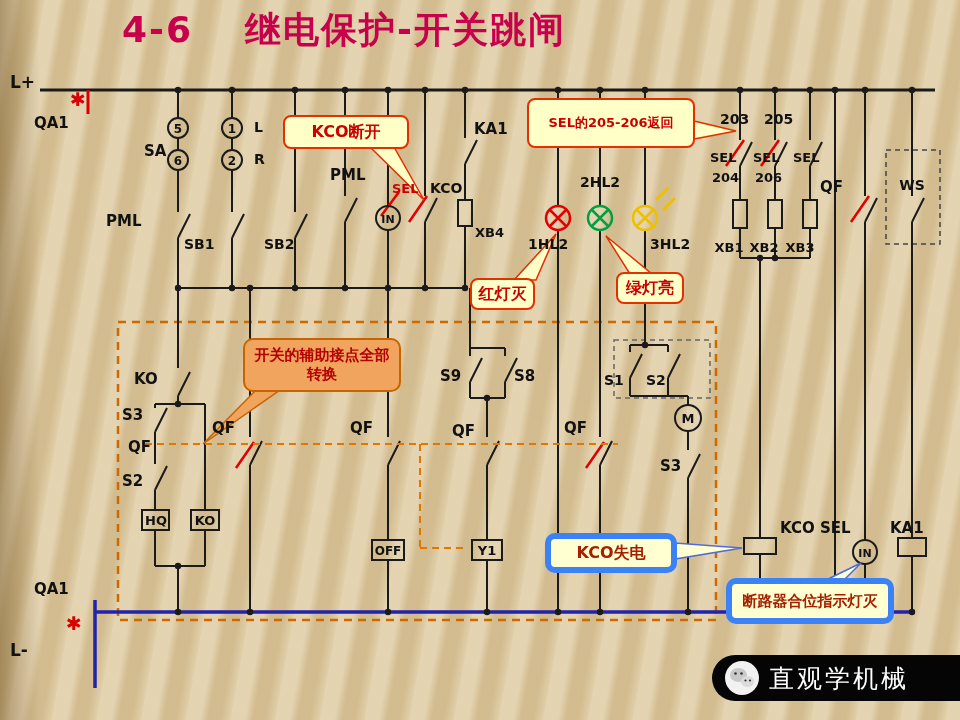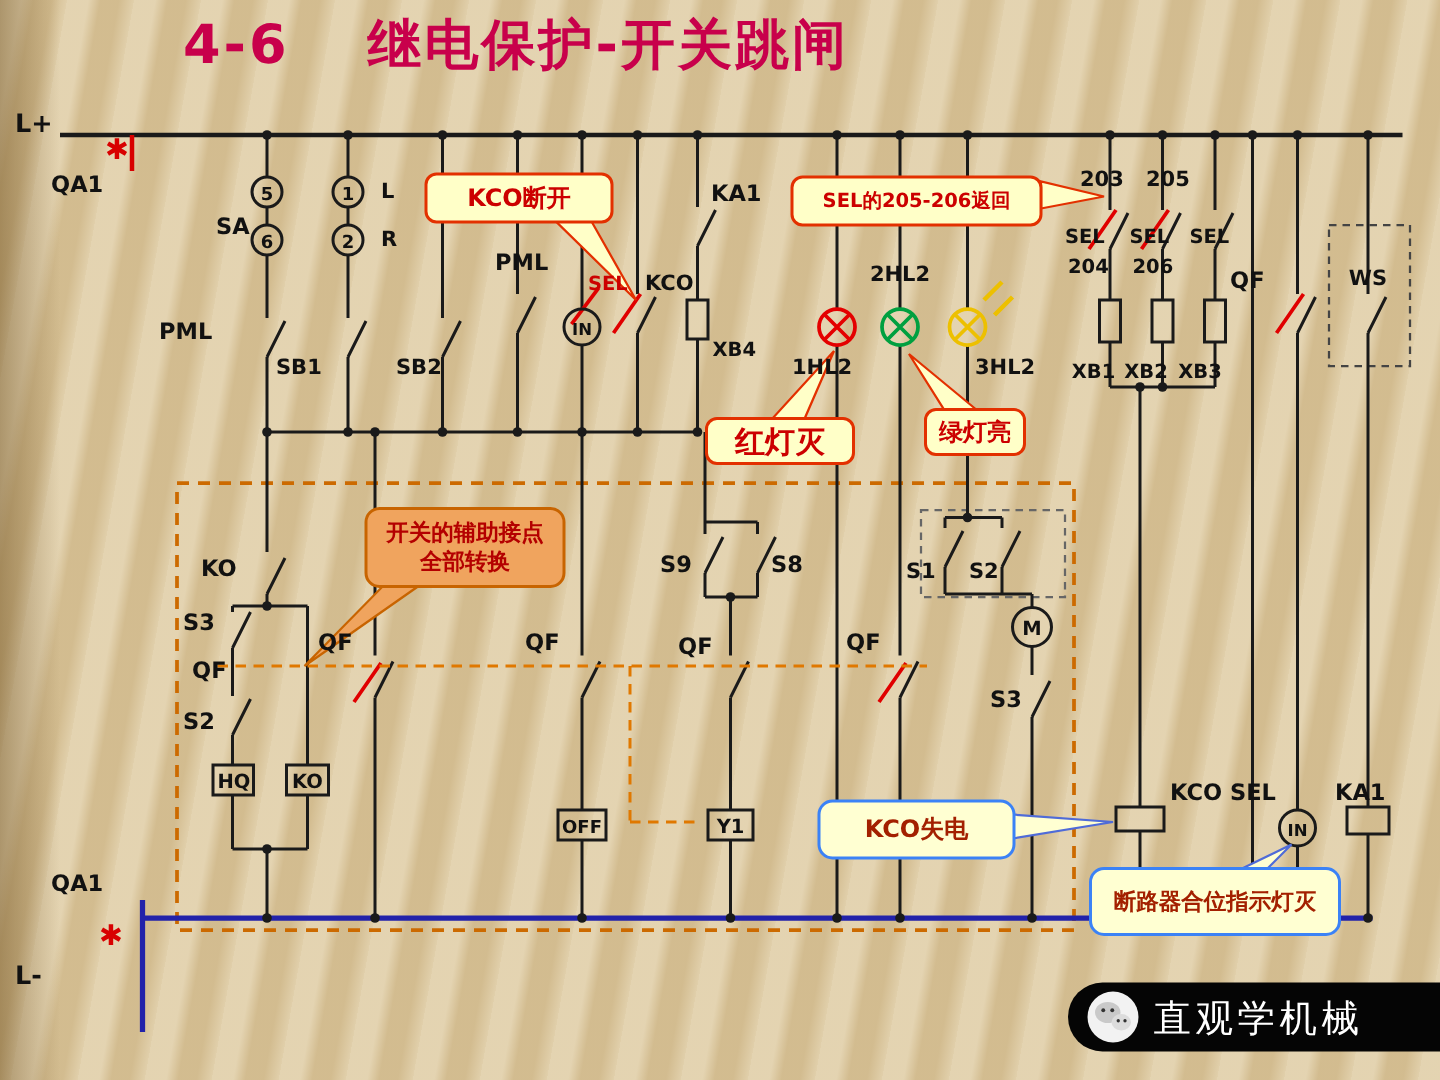--- a/index.html
+++ b/index.html
@@ -14,26 +14,26 @@
   }
   .left-shade { position:absolute; left:0; top:0; width:40px; height:720px;
     background:linear-gradient(to right, rgba(118,88,40,0.5), rgba(118,88,40,0)); z-index:0; }
   .title { position:absolute; left:122px; top:6px; z-index:2;
     font-size:36px; font-weight:bold; color:#c8004b; letter-spacing:2px; white-space:nowrap; }
   .title .num { margin-right:52px; }
   svg.circuit { position:absolute; left:0; top:0; z-index:1; }
   .callout { position:absolute; z-index:3; display:flex; align-items:center; justify-content:center;
     text-align:center; font-weight:bold; border-radius:8px; box-sizing:border-box; }
   .co-red  { background:#ffffc8; border:2px solid #e33000; color:#cc0000; }
-  .co-blue { background:#ffffd2; border:2px solid #3b82f6; color:#a32000; border-radius:10px; }
+  .co-blue { background:#ffffd2; border:6px solid #3b82f6; color:#a32000; border-radius:10px; }
   #co-kco-open  { left:283px; top:115px; width:126px; height:34px; font-size:16px; }
-  #co-sel-return{ left:527px; top:117px; width:168px; height:34px; font-size:13px; }
-  #co-red-off   { left:470px; top:278px; width:100px;  height:32px; font-size:20px; }
+  #co-sel-return{ left:527px; top:98px; width:168px; height:50px; font-size:13px; }
+  #co-red-off   { left:470px; top:278px; width:65px;  height:32px; font-size:16px; }
   #co-green-on  { left:616px; top:272px; width:68px;  height:32px; font-size:16px; }
-  #co-aux { left:243px; top:338px; width:134px; height:54px; font-size:15px; line-height:1.3;
+  #co-aux { left:243px; top:338px; width:158px; height:54px; font-size:15px; line-height:1.3;
     background:#f0a45e; border:2px solid #c86400; color:#b40000; border-radius:10px; padding:2px 6px;text-align:center; }
   #co-kco-loss { left:545px; top:533px; width:132px; height:40px; font-size:16px; }
   #co-breaker  { left:726px; top:578px; width:168px; height:46px; font-size:15px; line-height:1.25; padding:2px 8px; }
   #watermark { position:absolute; left:712px; top:655px; width:248px; height:46px; z-index:4;
     background:#050505; border-radius:23px 0 0 23px; display:flex; align-items:center; gap:9px;
     padding-left:12px; box-sizing:border-box; color:#ffffff; font-size:25px; letter-spacing:3px; }
 </style>
 </head>
 <body>
 

